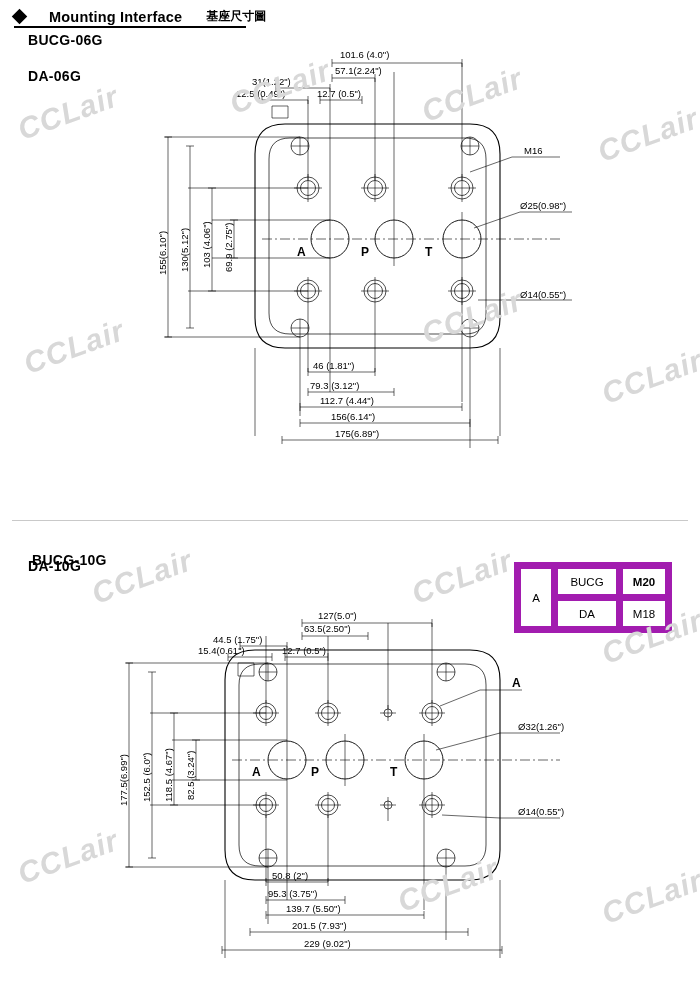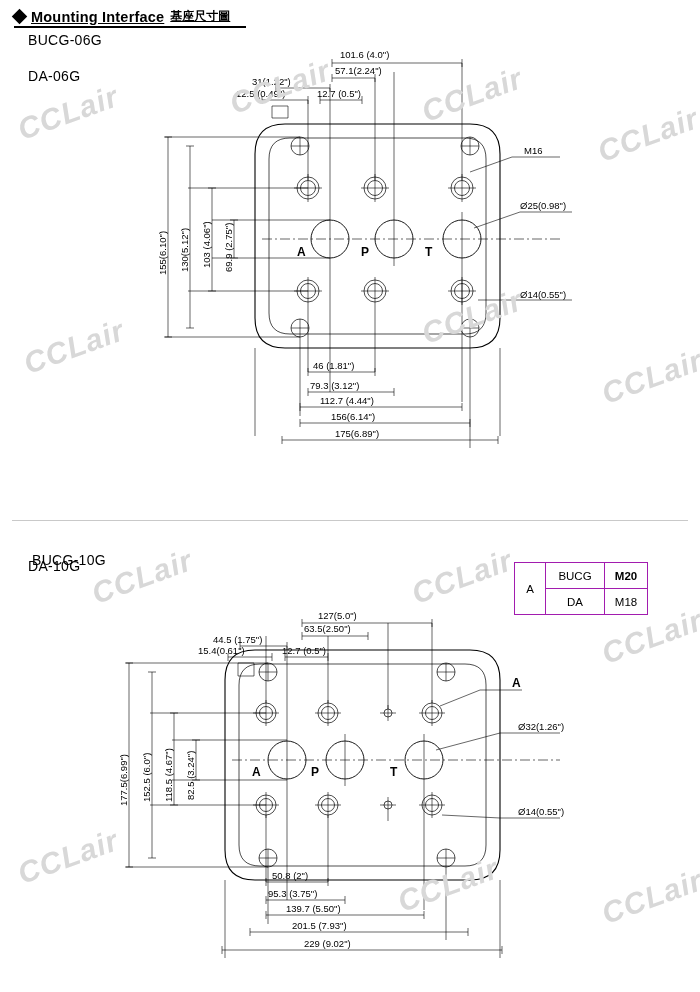--- a/index.html
+++ b/index.html
@@ -7,46 +7,46 @@
     width:700px;height:992px;
     background:#ffffff;
     font-family:"Liberation Sans", sans-serif;
     color:#000;
     position:relative;
     overflow:hidden;
   }
   .page{position:relative;width:700px;height:992px;}
 
   
-  .hdr{position:absolute;left:14px;top:8px;display:flex;align-items:center;gap:6px;text-decoration:underline;}
+  .hdr{position:absolute;left:14px;top:8px;display:flex;align-items:center;gap:24px;}
   .hdr .dia{width:11px;height:11px;background:#000;transform:rotate(45deg);display:inline-block;}
   .hdr .t1{font-size:14.5px;font-weight:bold;letter-spacing:.2px;}
   .hdr .t2{font-size:12px;font-weight:bold;}
   .hdr-underline{position:absolute;left:14px;top:26px;width:232px;height:2px;background:#000;}
 
   
-  .model{position:absolute;font-size:14px;font-weight:normal;letter-spacing:.3px;}
+  .model{position:absolute;font-size:14px;font-weight:bold;letter-spacing:.3px;}
 
   
   .divider{position:absolute;left:12px;top:520px;width:676px;height:1px;background:#c9c9c9;}
 
   
   svg{position:absolute;left:0;top:0;overflow:visible;}
   .ln{stroke:#000;stroke-width:.9;fill:none;}
   .thin{stroke:#000;stroke-width:.7;fill:none;}
   .ext{stroke:#000;stroke-width:.6;fill:none;}
   .ctr{stroke:#000;stroke-width:.6;fill:none;stroke-dasharray:10 3 2 3;}
   .body{stroke:#000;stroke-width:1.1;fill:none;}
   .dimtxt{font-size:9.5px;font-family:"Liberation Sans",sans-serif;fill:#000;}
   .porttxt{font-size:12px;font-weight:bold;font-family:"Liberation Sans",sans-serif;fill:#000;}
   .leadtxt{font-size:9.5px;font-family:"Liberation Sans",sans-serif;fill:#000;}
 
   
   .tbl{position:absolute;border-collapse:collapse;font-size:11.5px;}
-  .tbl td{border:1px solid #a21caf;text-align:center;padding:0;height:25px;}
+  .tbl td{border:7px solid #a21caf;text-align:center;padding:0;height:25px;}
 
   
   .wm{
     position:absolute;
     font-family:"Liberation Sans", sans-serif;
     font-weight:bold;
     font-style:italic;
     color:#d8d8d8;
     font-size:30px;
     letter-spacing:1px;

